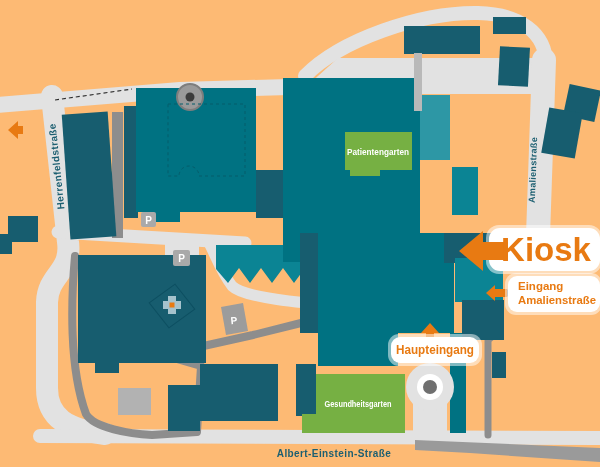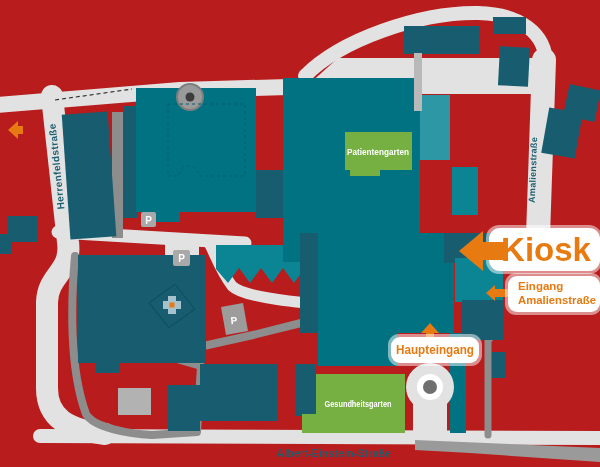--- a/index.html
+++ b/index.html
@@ -1,16 +1,16 @@
 <!DOCTYPE html>
 <html><head>
 <meta charset="utf-8">
 <style>
   html,body{margin:0;padding:0;background:#ffffff;}
-  .stage{width:600px;height:467px;position:relative;font-family:"Liberation Sans",sans-serif;background:#b91c1c;overflow:hidden;}
+  .stage{width:600px;height:467px;position:relative;font-family:"Liberation Sans",sans-serif;background:#fdba74;overflow:hidden;}
   svg{display:block}
   .road-light{stroke:#e2e2e2;fill:none;stroke-linecap:round;stroke-linejoin:round}
   .road-dark{stroke:#8d8d8d;fill:none;stroke-linecap:round;stroke-linejoin:round}
   .fill-light{fill:#e2e2e2}
   .bld-dark{fill:#175d6f}
   .bld-mid{fill:#007282}
   .bld-mid2{fill:#0b8494}
   .bld-light{fill:#2d97a5}
   .bld-gray{fill:#b2b2b2}
   .garden{fill:#76b043}

